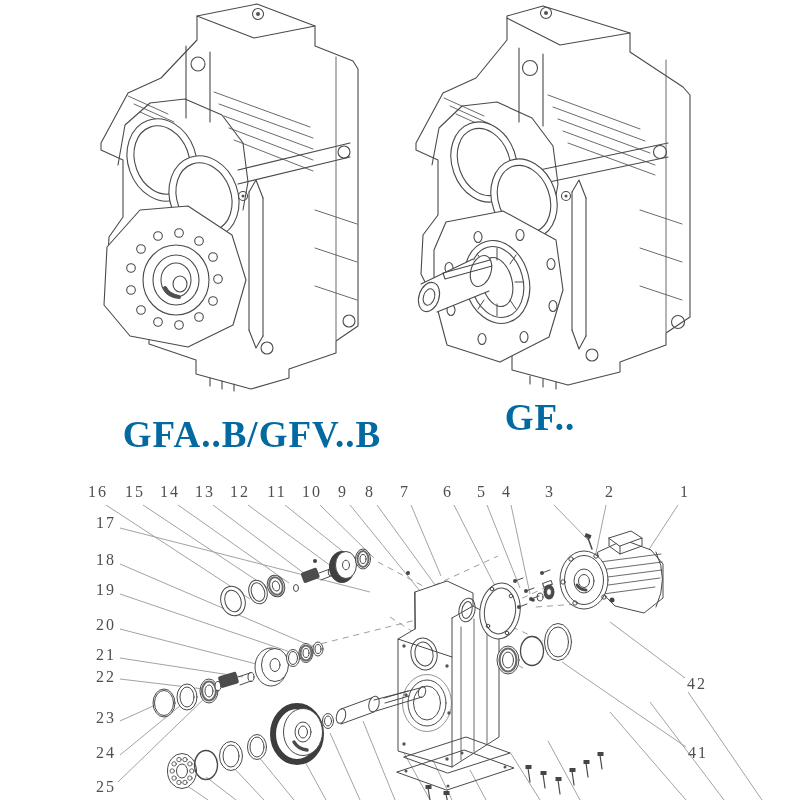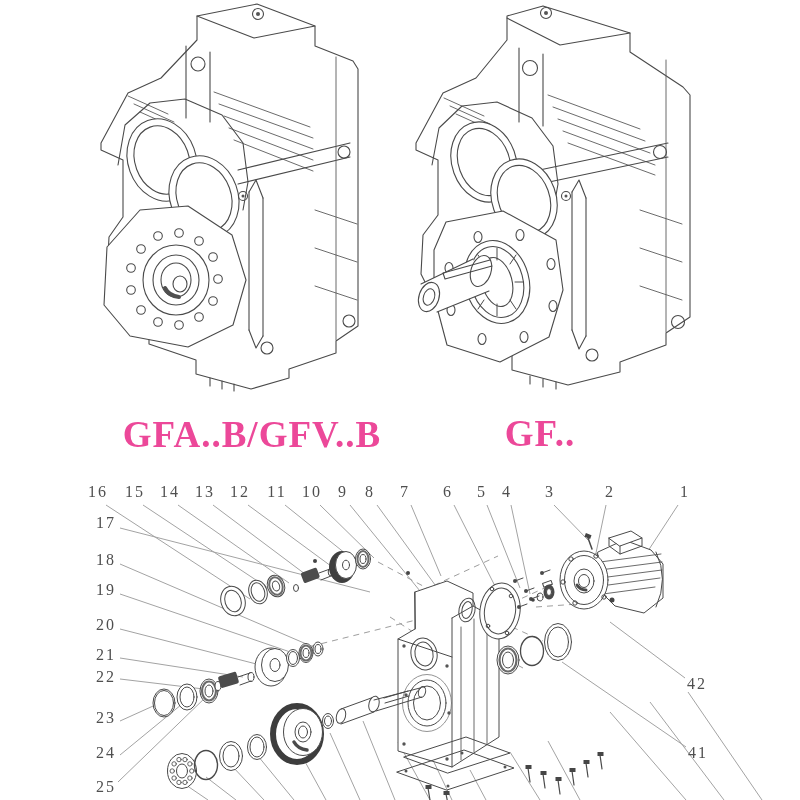--- a/index.html
+++ b/index.html
@@ -1,22 +1,22 @@
 <!DOCTYPE html>
 <html><head>
 <meta charset="utf-8">
 <style>
   html,body{margin:0;padding:0;background:#ffffff;}
   .canvas{position:relative;width:800px;height:800px;background:#ffffff;overflow:hidden;
           font-family:"Liberation Serif",serif;}
   .art{position:absolute;left:0;top:0;}
   .model-label{position:absolute;transform:translateX(-50%);font-weight:bold;
-               font-size:37px;color:#ec4899;letter-spacing:1px;white-space:nowrap;}
+               font-size:37px;color:#0369a1;letter-spacing:1px;white-space:nowrap;}
   #label-left{left:252px;top:413px;}
-  #label-right{left:540px;top:412px;}
+  #label-right{left:540px;top:396px;}
   .callout-text{font-family:"Liberation Serif",serif;font-size:16px;letter-spacing:2px;fill:#4f4f4f;}
 </style>
 </head>
 <body>
 
 <div class="canvas">
 <svg class="art" width="800" height="800" viewBox="0 0 800 800" xmlns="http://www.w3.org/2000/svg">
 
   <g stroke="#4a4a4a" stroke-width="1.1" fill="none" stroke-linejoin="round" stroke-linecap="round">
     <path fill="#fff" d="M197,16 L257,4 L315,26 L315,46 L353,61 L358,69 L358,326 L336,341 L336,353 L289,369 L289,378 L251,389 L196,374 L196,360 L149,344 L149,320 L123,310 L107,276 L109,237 L123,217 L123,160 L101,150 L101,143 L128,93 L161,78 L197,40 Z"></path>

